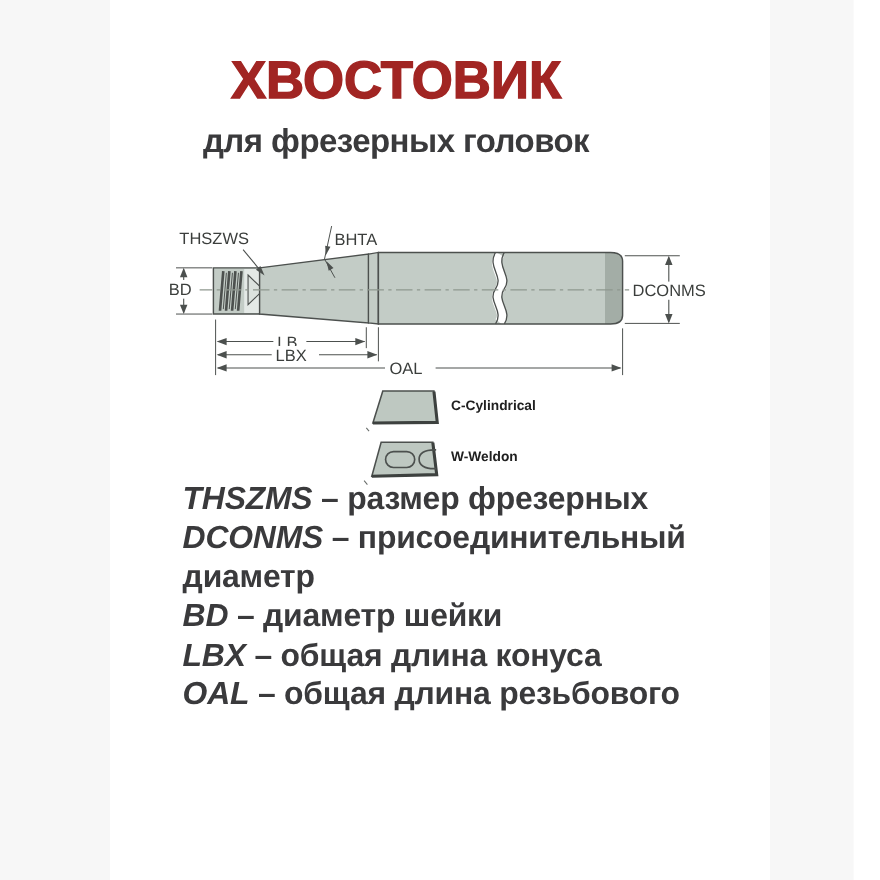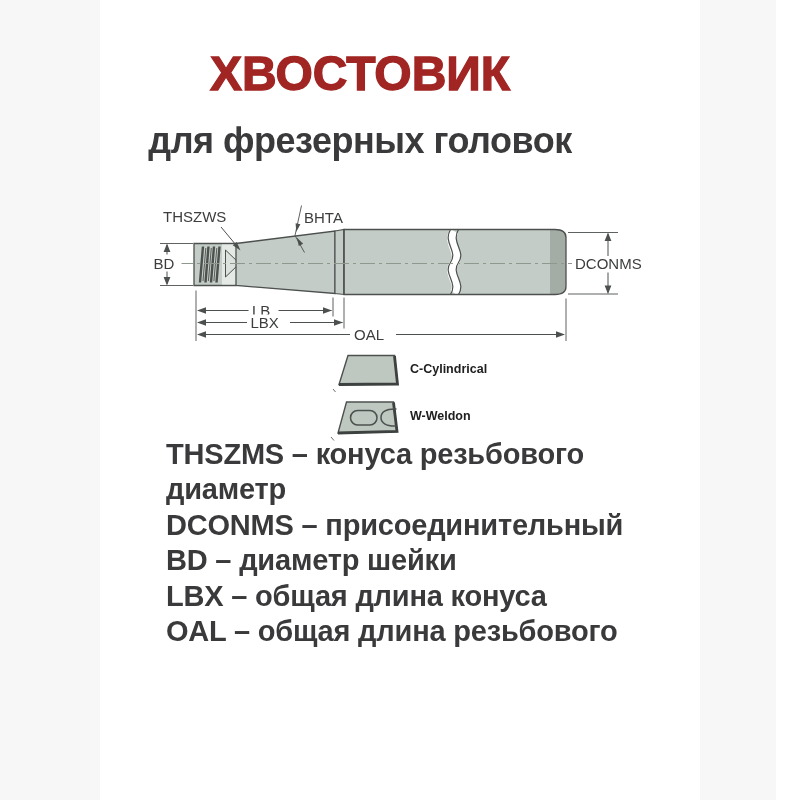--- a/index.html
+++ b/index.html
@@ -6,30 +6,30 @@
     --bg:#f7f7f7; --panel:#ffffff; --accent:#a12523; --text:#3a3a3c;
     --line:#4c504e; --body-fill:#c3ccc6; --shade:#a3ada6; --icon-fill:#bec8c1;
   }
   *{margin:0;padding:0;box-sizing:border-box;}
   body{font-family:"Liberation Sans","DejaVu Sans",sans-serif;}
   .canvas{position:relative;width:776px;height:800px;background:var(--bg);overflow:hidden;}
   .panel{position:absolute;left:100px;top:0;width:600px;height:800px;background:var(--panel);}
   .header{position:absolute;left:100px;top:48px;width:520px;text-align:center;}
   .title{color:var(--accent);font-size:48px;line-height:52px;font-weight:700;
          -webkit-text-stroke:1.3px var(--accent);letter-spacing:0px;}
-  .subtitle{margin-top:18px;color:var(--text);font-size:36px;line-height:46px;
+  .subtitle{margin-top:6px;color:var(--text);font-size:30px;line-height:46px;
             font-weight:700;letter-spacing:-0.5px;}
   .diagram-svg{position:absolute;left:140px;top:195px;width:520px;height:255px;}
   .dimlabel{font-size:15px;fill:#3b3e3c;font-family:"Liberation Sans","DejaVu Sans",sans-serif;}
   .shape-label{font-size:12.5px;font-weight:bold;fill:#202020;
                font-family:"Liberation Sans","DejaVu Sans",sans-serif;}
   .legend{position:absolute;left:166px;top:437px;width:520px;}
   .legend-line{color:var(--text);font-size:29px;line-height:35.4px;font-weight:700;
                white-space:pre;letter-spacing:-0.2px;}
-  .legend-line b{font-weight:700;}
+  .legend-line b{font-weight:700;font-style:italic;}
 </style>
 </head>
 <body>
 
 <div class="canvas">
   <div class="panel"></div>
 
   <div class="header">
     <div class="title">ХВОСТОВИК</div>
     <div class="subtitle">
@@ -128,20 +128,20 @@
       <path d="M393.5,402.5 L397,431.5 L338,433" stroke="#3d413f" stroke-width="2.8" fill="none"></path>
       <rect x="350.5" y="410.5" width="26.5" height="14.5" rx="7.2" fill="none" stroke="var(--line)" stroke-width="1.5"></rect>
       <path d="M396.5,409 C385.5,408.5 381,412.5 381,417.5 C381,422.5 385.5,426.5 396.5,426" fill="none" stroke="var(--line)" stroke-width="1.5"></path>
       <text class="shape-label" x="410" y="419.5">W-Weldon</text>
 
       <path d="M333,389 L335.5,392 M331,437 L334,440.5" stroke="#6a6f6c" stroke-width="1"></path>
     </g>
   </svg>
 
   <div class="legend">
-      <div class="legend-line"><b>THSZMS</b><span> – конуса резьбового</span></div>
+      <div class="legend-line"><b>THSZMS</b><span> – размер фрезерных</span></div>
+      <div class="legend-line"><b>DCONMS</b><span> – присоединительный</span></div>
       <div class="legend-line"><span>диаметр</span></div>
-      <div class="legend-line"><b>DCONMS</b><span> – присоединительный</span></div>
       <div class="legend-line"><b>BD</b><span> – диаметр шейки</span></div>
       <div class="legend-line"><b>LBX</b><span> – общая длина конуса</span></div>
       <div class="legend-line"><b>OAL</b><span> – общая длина резьбового</span></div>
     </div>
 </div>
 
 </body></html>

